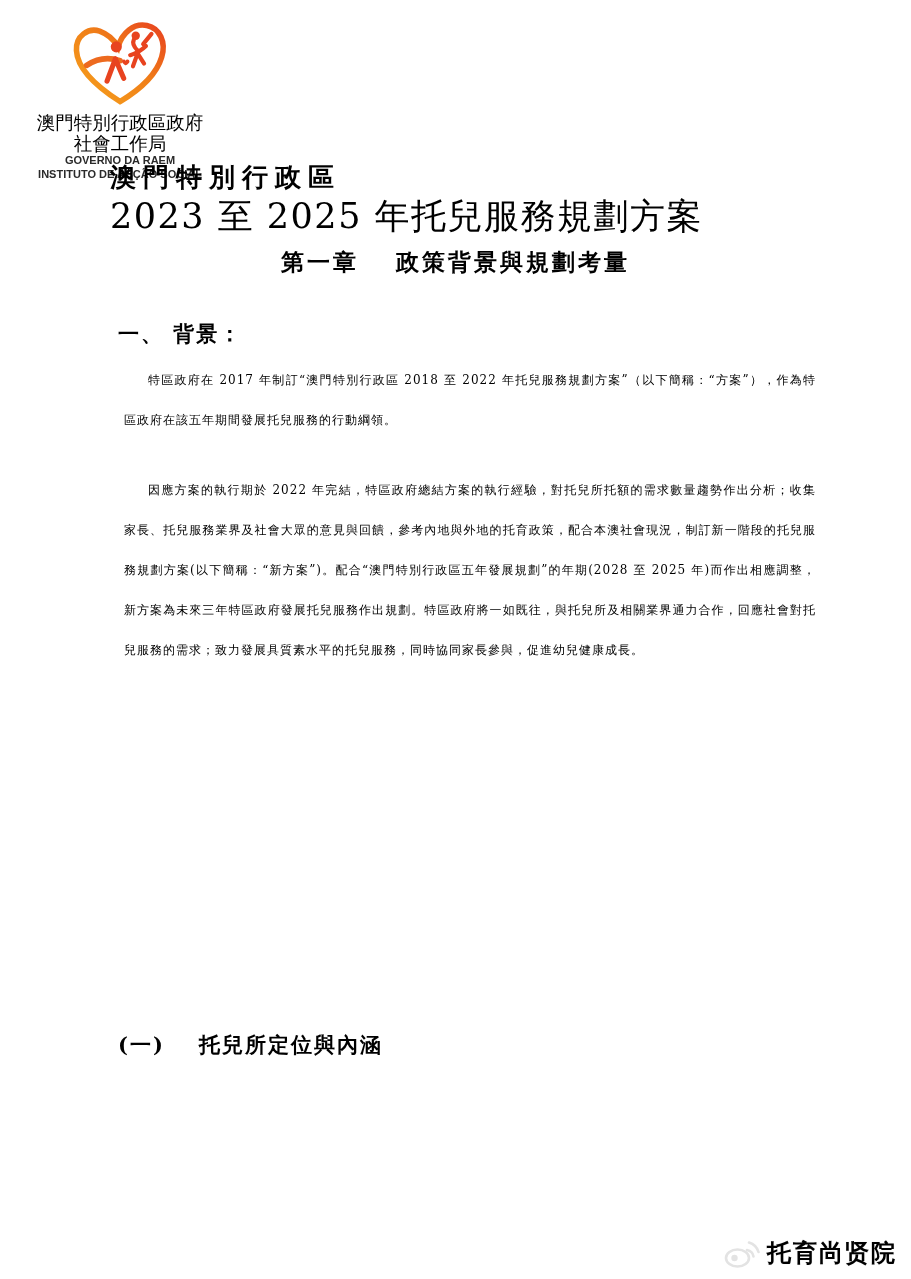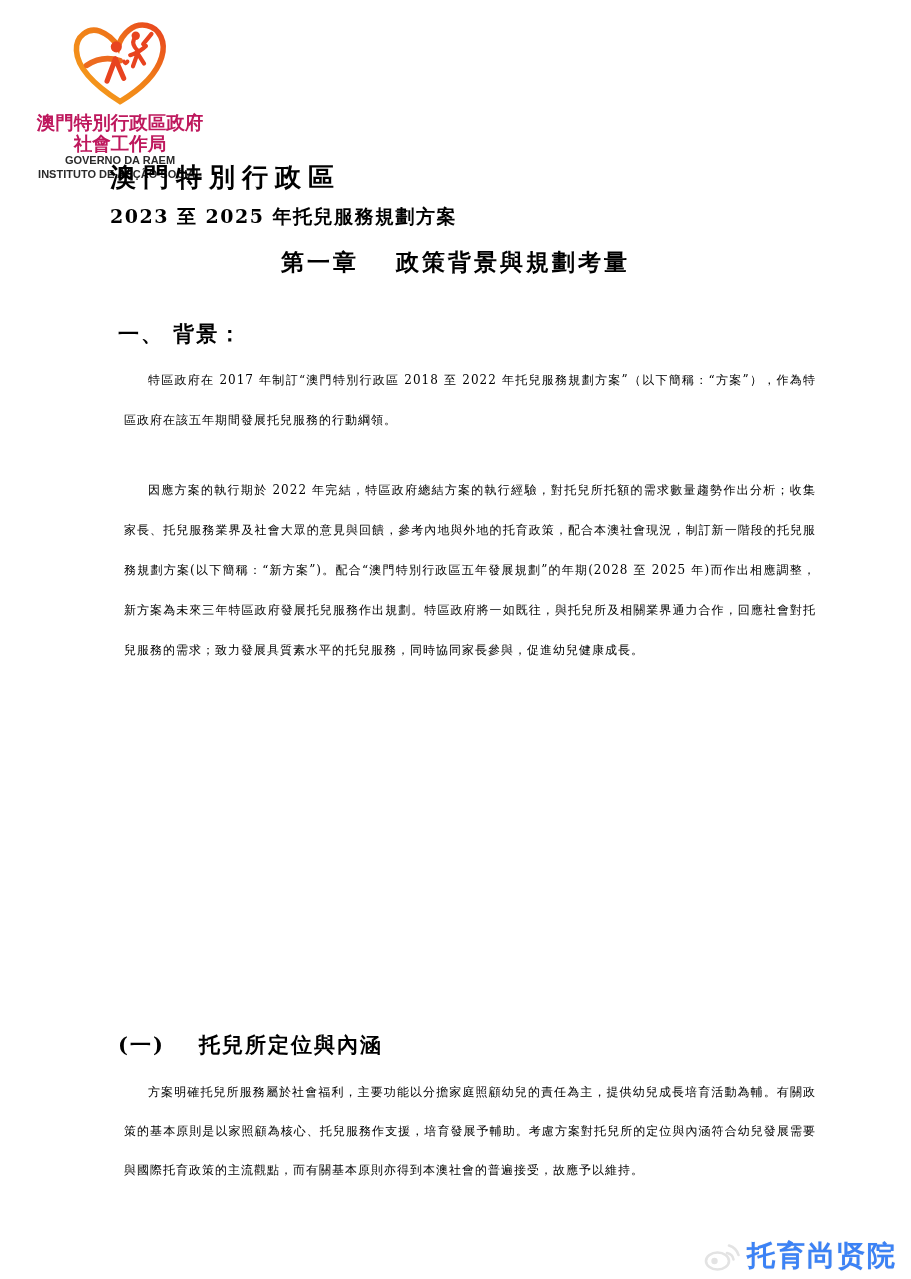--- a/index.html
+++ b/index.html
@@ -17,39 +17,39 @@
   .logo-block {
     position: absolute;
     left: 28px;
     top: 20px;
     width: 184px;
     text-align: center;
   }
   .logo-heart { display: block; margin: 0 auto 4px auto; width: 106px; height: 88px; }
   .logo-zh {
     font-family: "Liberation Sans", "DejaVu Sans", sans-serif;
-    font-weight: bold;
+    font-weight: normal;
     font-size: 18.5px;
     line-height: 21px;
-    color: #be185d;
+    color: #000000;
     white-space: nowrap;
   }
   .logo-pt {
     font-family: "Liberation Sans", "DejaVu Sans", sans-serif;
     font-weight: bold;
     font-size: 11px;
     line-height: 13.5px;
     color: #2a2a2a;
     white-space: nowrap;
   }
 
   
   .title-block { position: absolute; top: 133px; left: 110px; right: 98px; text-align: left; margin-top: 28px; }
   .doc-title-1 { font-size: 26px; font-weight: bold; letter-spacing: 7px; line-height: 32px; }
-  .doc-title-2 { font-size: 19px; font-weight: bold; letter-spacing: 1.5px; line-height: 34px; margin-top: 6px; }
+  .doc-title-2 { font-size: 35px; font-weight: normal; letter-spacing: 1.5px; line-height: 34px; margin-top: 6px; }
 
   .chapter {
     position: absolute;
     top: 247px; left: 0; right: 0;
     text-align: center;
     font-size: 23px;
     font-weight: bold;
     letter-spacing: 3px;
   }
 
@@ -83,24 +83,24 @@
   #s21-p1      { top: 1073px; line-height: 39px; }
 
   
   .watermark {
     position: absolute;
     top: 1237px;
     right: 14px;
     display: flex;
     align-items: center;
     gap: 7px;
-    color: #3b82f6;
+    color: #000000;
     font-family: "Liberation Sans", "DejaVu Sans", sans-serif;
     font-weight: bold;
-    font-size: 28px;
+    font-size: 24px;
     letter-spacing: 2px;
     text-shadow: 0 0 1px #d7d7d7;
     white-space: nowrap;
   }
   .watermark svg { display: block; }
 </style>
 </head>
 <body>
 
 <div class="page">
@@ -138,21 +138,20 @@
 
   <div class="sec-heading" id="s1-heading">一、 背景：</div>
   <p class="body-p" id="s1-p1">特區政府在 2017 年制訂“澳門特別行政區 2018 至 2022 年托兒服務規劃方案”（以下簡稱：“方案”），作為特區政府在該五年期間發展托兒服務的行動綱領。</p>
   <p class="body-p" id="s1-p2">因應方案的執行期於 2022 年完結，特區政府總結方案的執行經驗，對托兒所托額的需求數量趨勢作出分析；收集家長、托兒服務業界及社會大眾的意見與回饋，參考內地與外地的托育政策，配合本澳社會現況，制訂新一階段的托兒服務規劃方案(以下簡稱：“新方案”)。配合“澳門特別行政區五年發展規劃”的年期(2028 至 2025 年)而作出相應調整，新方案為未來三年特區政府發展托兒服務作出規劃。特區政府將一如既往，與托兒所及相關業界通力合作，回應社會對托兒服務的需求；致力發展具質素水平的托兒服務，同時協同家長參與，促進幼兒健康成長。</p>
 
 
   <div class="sec-heading" id="s21-heading">
     <span>(一)</span>
     <span>托兒所定位與內涵</span>
   </div>
-  <p class="body-p" id="s21-p1">方案明確托兒所服務屬於社會福利，主要功能以分擔家庭照顧幼兒的責任為主，提供幼兒成長培育活動為輔。有關政策的基本原則是以家照顧為核心、托兒服務作支援，培育發展予輔助。考慮方案對托兒所的定位與內涵符合幼兒發展需要與國際托育政策的主流觀點，而有關基本原則亦得到本澳社會的普遍接受，故應予以維持。</p>
 
   <div class="watermark">
     <svg width="36" height="30" viewBox="0 0 36 30" aria-hidden="true">
       <ellipse cx="13.5" cy="20" rx="11.5" ry="8.5" fill="none" stroke="#e3e3e3" stroke-width="2.6"></ellipse>
       <circle cx="10.5" cy="20" r="3.2" fill="#e3e3e3"></circle>
       <path d="M23 12 a8 8 0 0 1 6.5 6.5" fill="none" stroke="#e3e3e3" stroke-width="2.6" stroke-linecap="round"></path>
       <path d="M25 4.5 a14 14 0 0 1 9.5 9.5" fill="none" stroke="#e3e3e3" stroke-width="2.6" stroke-linecap="round"></path>
     </svg>
     <span>托育尚贤院</span>
   </div>

